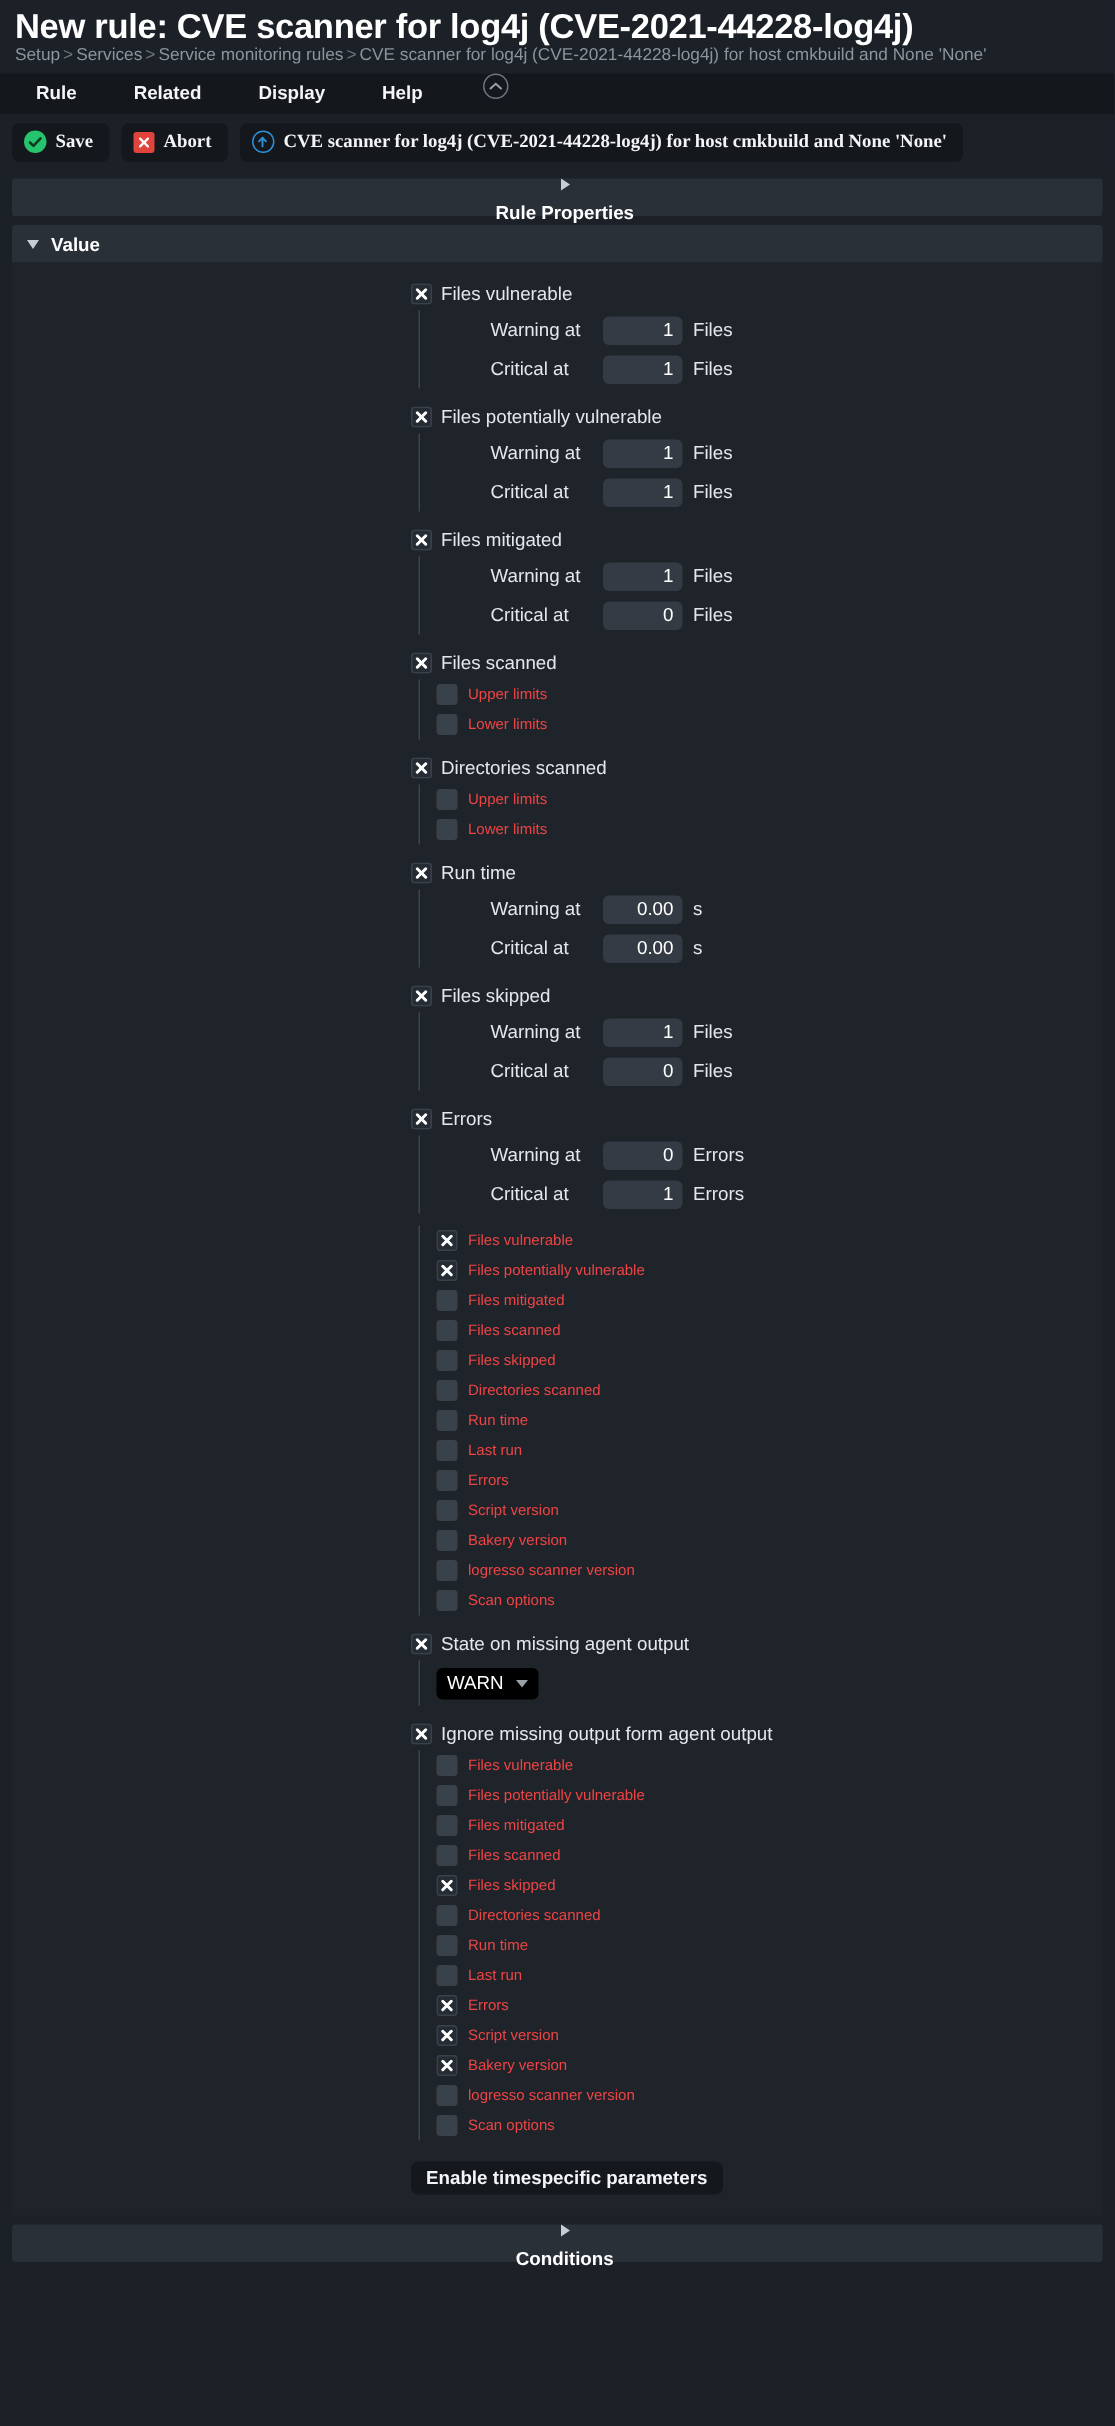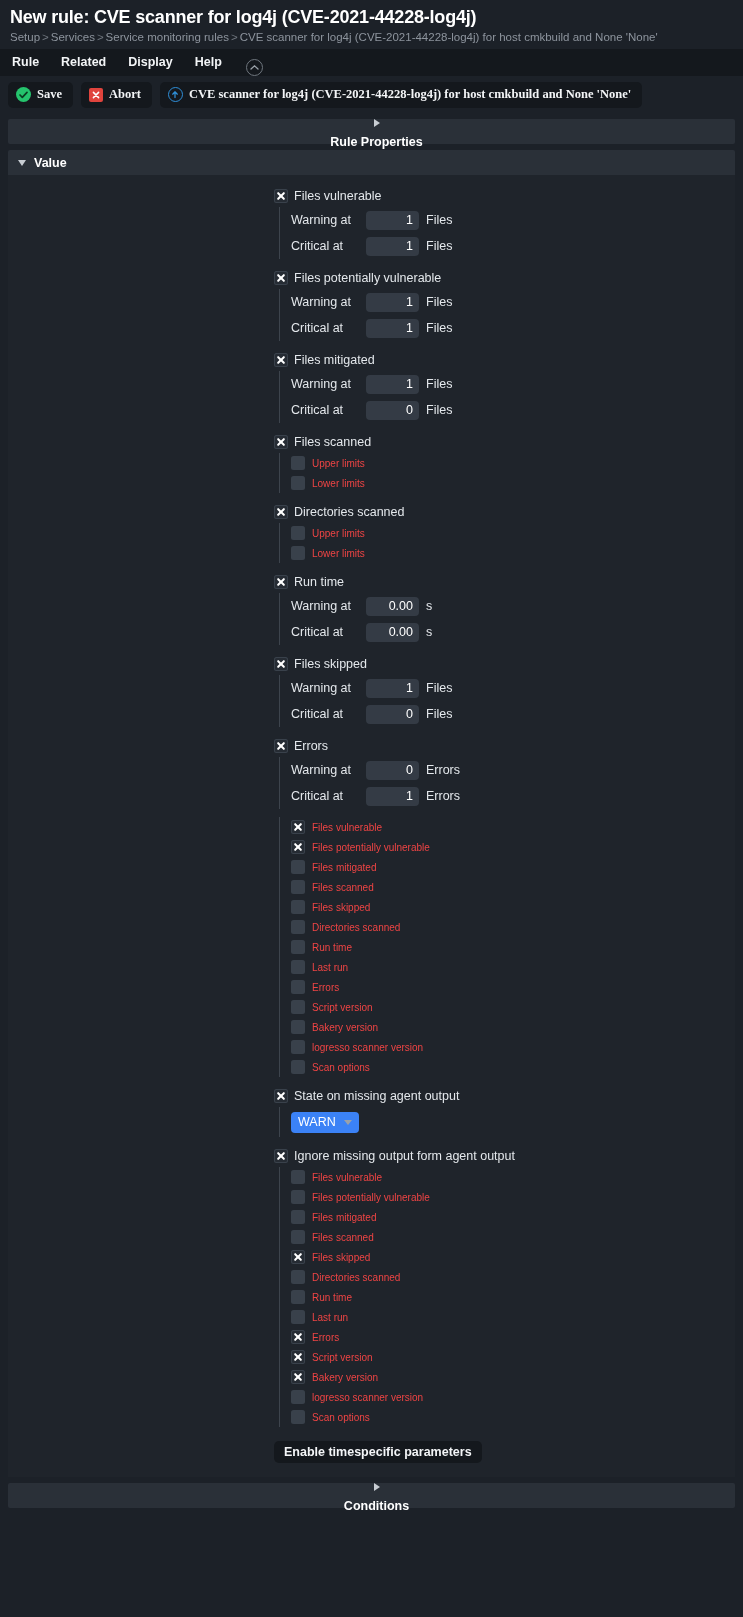--- a/index.html
+++ b/index.html
@@ -8,33 +8,33 @@
     background: #1c2128;
     font-family: "Liberation Sans", sans-serif;
     color: #dfe3e8;
     -webkit-font-smoothing: antialiased;
   }
   body { width: 743px; height: 1617px; overflow: hidden; position: relative; }
 
   
   .page-header { padding: 6px 10px 4px 10px; background: #1c2128; }
   .page-title {
-    font-size: 18px; font-weight: bold; color: #ffffff;
+    font-size: 23px; font-weight: bold; color: #ffffff;
     letter-spacing: -0.2px; line-height: 22px; white-space: nowrap;
   }
   .breadcrumb {
     font-size: 11.5px; color: #8d949d; line-height: 16px;
     white-space: nowrap; overflow: hidden; margin-top: 1px;
   }
   .breadcrumb .sep { color: #6f767e; padding: 0 2px; }
 
   
   .menubar {
-    background: #14181d; height: 27px; display: flex; align-items: flex-end;
-    padding-left: 12px; gap: 0px;
+    background: #14181d; height: 27px; display: flex; align-items: flex-start;
+    padding-left: 24px; gap: 16px;
   }
   .menubar .menu-item {
     font-size: 12.5px; font-weight: bold; color: #f3f5f7;
     padding: 0 13px 0 0; margin-right: 9px; cursor: pointer;
     line-height: 27px;
   }
   .collapse-btn {
     width: 17px; height: 17px; border-radius: 50%;
     border: 1.3px solid #6f767e; display: flex; align-items: center;
     justify-content: center; margin-left: 2px; cursor: pointer;
@@ -89,21 +89,21 @@
 
   
   .grp { padding-left: 266px; }
   .lvl1 { display: flex; align-items: center; gap: 6px; height: 21px; margin-bottom: 1px; }
   .lvl1 .lbl { font-size: 12.5px; color: #e4e8ec; white-space: nowrap; }
 
   .indent {
     margin-left: 5px; border-left: 1px solid #3d444d; padding-left: 11px;
   }
   .subrow { display: flex; align-items: center; gap: 7px; height: 26px; }
-  .subrow .slabel { font-size: 12.5px; color: #e4e8ec; width: 68px; white-space: nowrap; }
+  .subrow .slabel { font-size: 12.5px; color: #e4e8ec; width: 68px; white-space: nowrap; margin-left: 36px; }
   .subrow .unit { font-size: 12.5px; color: #e4e8ec; white-space: nowrap; }
 
   .num {
     background: #343b45; border: none; border-radius: 4px;
     width: 53px; height: 19px; text-align: right;
     font-family: "Liberation Sans", sans-serif; font-size: 12.5px;
     color: #ffffff; padding: 0 6px 0 2px; outline: none;
   }
 
   .cbrow { display: flex; align-items: center; gap: 7px; height: 20px; }
@@ -120,21 +120,21 @@
   .cb.on::before, .cb.on::after {
     content: ""; position: absolute; width: 10px; height: 2px;
     background: #ffffff; border-radius: 1px;
   }
   .cb.on::before { transform: rotate(45deg); }
   .cb.on::after  { transform: rotate(-45deg); }
 
   
   .ddwrap { height: 30px; display: flex; align-items: center; }
   .dropdown {
-    background: #3b82f6; border-radius: 4px; height: 21px;
+    background: #000000; border-radius: 4px; height: 21px;
     display: flex; align-items: center; gap: 8px; padding: 0 7px;
     font-size: 12.5px; color: #ffffff; cursor: pointer;
   }
   .dd-caret {
     width: 0; height: 0; border-top: 5px solid #9aa1a9;
     border-left: 4px solid transparent; border-right: 4px solid transparent;
   }
 
   .timespec-wrap { padding-left: 266px; margin-top: 14px; }
   .timespec {

